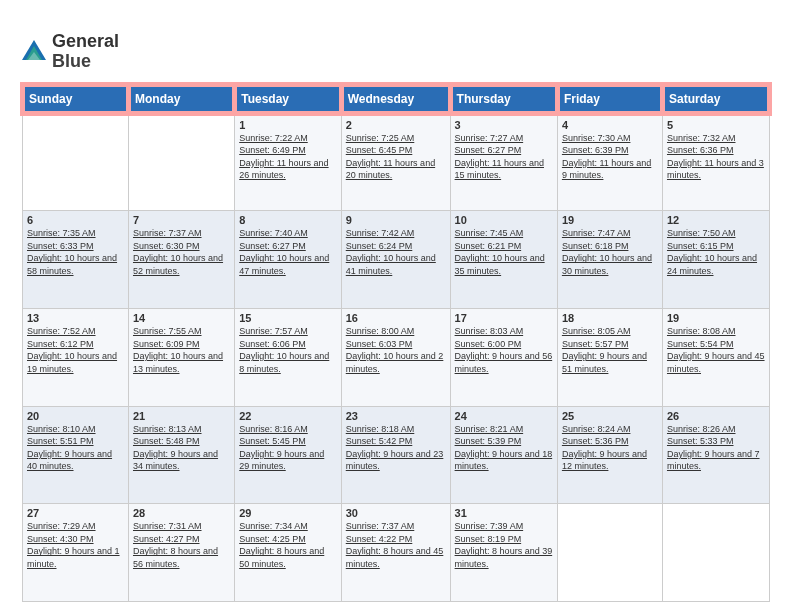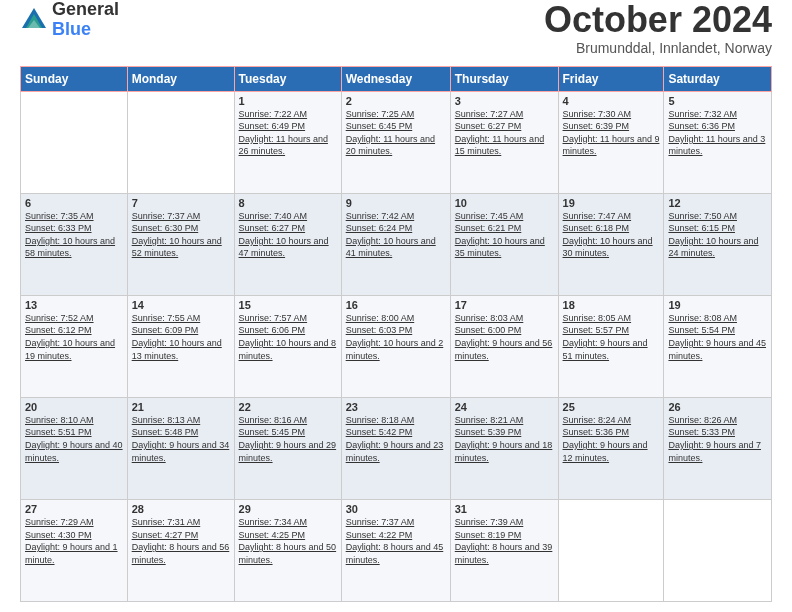--- a/index.html
+++ b/index.html
@@ -6,21 +6,21 @@
     body {
       font-family: Arial, sans-serif;
       background: #fff;
       width: 792px;
       height: 612px;
       overflow: hidden;
     }
     .page {
       width: 792px;
       height: 612px;
-      padding: 0 20px 10px 20px;
+      padding: 32px 20px 10px 20px;
       display: flex;
       flex-direction: column;
     }
     .header {
       display: flex;
       justify-content: space-between;
       align-items: flex-start;
       margin-bottom: 10px;
     }
     .logo {
@@ -33,21 +33,21 @@
       line-height: 1.1;
     }
     .logo-general {
       font-size: 18px;
       font-weight: bold;
       color: #333;
     }
     .logo-blue {
       font-size: 18px;
       font-weight: bold;
-      color: #3b82f6;
+      color: #404040;
     }
     .logo-icon {
       width: 28px;
       height: 28px;
       margin-right: 4px;
     }
     .title-block {
       text-align: right;
     }
     .month-title {
@@ -65,21 +65,21 @@
       border-collapse: collapse;
       flex: 1;
     }
     thead th {
       background-color: #2a6db5;
       color: #fff;
       font-size: 12px;
       font-weight: bold;
       padding: 5px 4px;
       text-align: left;
-      border: 1px solid #fca5a5;
+      border: 5px solid #fca5a5;
       margin-top: 44px;
     }
     tbody td {
       border: 1px solid #ccc;
       vertical-align: top;
       padding: 3px 4px;
       font-size: 9.5px;
       color: #333;
       width: 113px;
       height: 80px;
@@ -115,24 +115,20 @@
     <div class="logo">
       <svg class="logo-icon" viewBox="0 0 28 28">
         <polygon points="14,2 26,22 2,22" fill="#1a6faf"></polygon>
         <polygon points="14,8 22,22 6,22" fill="#2a9d8f"></polygon>
         <polygon points="14,14 20,22 8,22" fill="#fff" opacity="0.3"></polygon>
       </svg>
       <div class="logo-text">
         <span class="logo-general">General</span>
         <span class="logo-blue">Blue</span>
       </div>
-    </div>
-    <div class="title-block">
-      <div class="month-title">October 2024</div>
-      <div class="location">Brumunddal, Innlandet, Norway</div>
     </div>
   </div>
 
   <table>
     <thead>
       <tr>
         <th>Sunday</th>
         <th>Monday</th>
         <th>Tuesday</th>
         <th>Wednesday</th>

